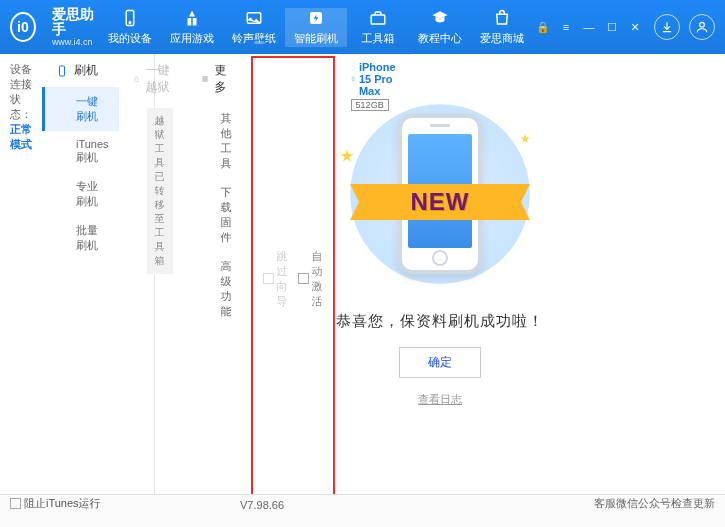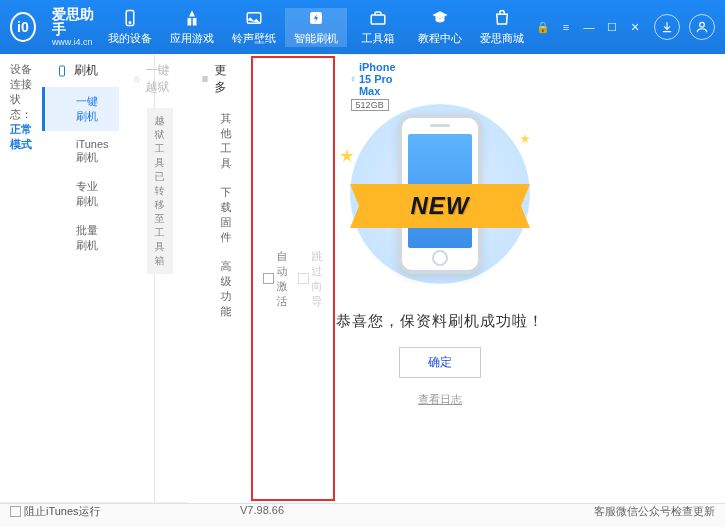--- a/index.html
+++ b/index.html
@@ -41,30 +41,30 @@
 .device-name { color: #1a7ae0; font-size: 11px; font-weight: bold; display: flex; align-items: center; gap: 4px; }
 .device-cap { display: inline-block; border: 1px solid #999; font-size: 9px; padding: 0 4px; color: #666; margin-top: 2px; }
 
 .main { flex: 1; position: relative; display: flex; flex-direction: column; align-items: center; padding-top: 40px; }
 .illus { width: 220px; height: 200px; position: relative; display: flex; align-items: center; justify-content: center; }
 .circle-bg { position: absolute; width: 180px; height: 180px; border-radius: 50%; background: radial-gradient(circle, #e0f0ff 0%, #c8e4ff 70%, transparent 72%); }
 .phone { position: absolute; width: 84px; height: 160px; background: #fff; border: 4px solid #d0d8e0; border-radius: 14px; box-shadow: 0 4px 10px rgba(0,0,0,0.1); }
 .phone::before { content: ""; position: absolute; top: 6px; left: 50%; transform: translateX(-50%); width: 20px; height: 3px; background: #d0d8e0; border-radius: 2px; }
 .phone::after { content: ""; position: absolute; bottom: 4px; left: 50%; transform: translateX(-50%); width: 12px; height: 12px; border: 2px solid #d0d8e0; border-radius: 50%; }
 .phone-screen { position: absolute; top: 16px; left: 6px; right: 6px; bottom: 22px; background: linear-gradient(to bottom, #5fb4ff, #3a8ee8); border-radius: 2px; }
-.ribbon { position: absolute; top: 90px; width: 180px; height: 44px; background: #ffb726; display: flex; align-items: center; justify-content: center; font-weight: 900; font-size: 24px; color: #0f172a; font-style: italic; letter-spacing: 1px; clip-path: polygon(0 0, 100% 0, 95% 50%, 100% 100%, 0 100%, 5% 50%); text-shadow: 1px 1px 0 #e09000; }
+.ribbon { position: absolute; top: 90px; width: 180px; height: 36px; background: #ffb726; display: flex; align-items: center; justify-content: center; font-weight: 900; font-size: 24px; color: #701a75; letter-spacing: 1px; clip-path: polygon(0 0, 100% 0, 95% 50%, 100% 100%, 0 100%, 5% 50%); text-shadow: 1px 1px 0 #e09000; }
 .star { position: absolute; background: #ffd54a; clip-path: polygon(50% 0, 61% 35%, 98% 35%, 68% 57%, 79% 91%, 50% 70%, 21% 91%, 32% 57%, 2% 35%, 39% 35%); }
 .s1 { width: 14px; height: 14px; top: 55px; left: 10px; }
 .s2 { width: 10px; height: 10px; top: 40px; right: 20px; }
 
 .success-text { margin-top: 18px; font-size: 15px; color: #333; letter-spacing: 1px; }
 .ok-btn { margin-top: 16px; padding: 6px 28px; border: 1px solid #ccc; background: #fff; font-size: 12px; color: #1d4ed8; cursor: pointer; }
 .log-link { margin-top: 14px; font-size: 11px; color: #999; text-decoration: underline; cursor: pointer; }
 
-.footer { position: absolute; bottom: 0; left: 0; right: 0; height: 24px; border-top: 1px solid #e0e0e0; display: flex; align-items: flex-start; padding: 0 10px; font-size: 11px; color: #666; background: #fafafa; }
+.footer { position: absolute; bottom: 0; left: 0; right: 0; height: 24px; border-top: 1px solid #e0e0e0; display: flex; align-items: flex-end; padding: 16px 10px; font-size: 11px; color: #666; background: #fafafa; }
 .footer .cb-label { color: #555; }
 .footer-right { margin-left: auto; display: flex; gap: 0; }
 .footer-ver { position: absolute; left: 240px; }
 
 svg { display: block; }
 </style>
 </head>
 <body>
 
 <div class="titlebar">
@@ -197,27 +197,27 @@
         <span>更多</span>
       </div>
       <div class="side-sub">其他工具</div>
       <div class="side-sub">下载固件</div>
       <div class="side-sub">高级功能</div>
     </div>
 
     <div style="flex:1"></div>
 
     <div class="checkbox-row">
+      <label class="cb-label dim">
+          <span class="cb" style="border-color:#ddd"></span>
+          <span>跳过向导</span>
+        </label>
       <label class="cb-label">
           <span class="cb"></span>
           <span>自动激活</span>
-        </label>
-      <label class="cb-label dim">
-          <span class="cb" style="border-color:#ddd"></span>
-          <span>跳过向导</span>
         </label>
     </div>
 
     <div class="device-box">
       <div class="device-name">
         <svg width="10" height="14" viewBox="0 0 24 24" fill="none" stroke="#1a7ae0" stroke-width="2">
             <rect x="7" y="2" width="10" height="20" rx="2"></rect>
           </svg>
         <span>iPhone 15 Pro Max</span>
       </div>

